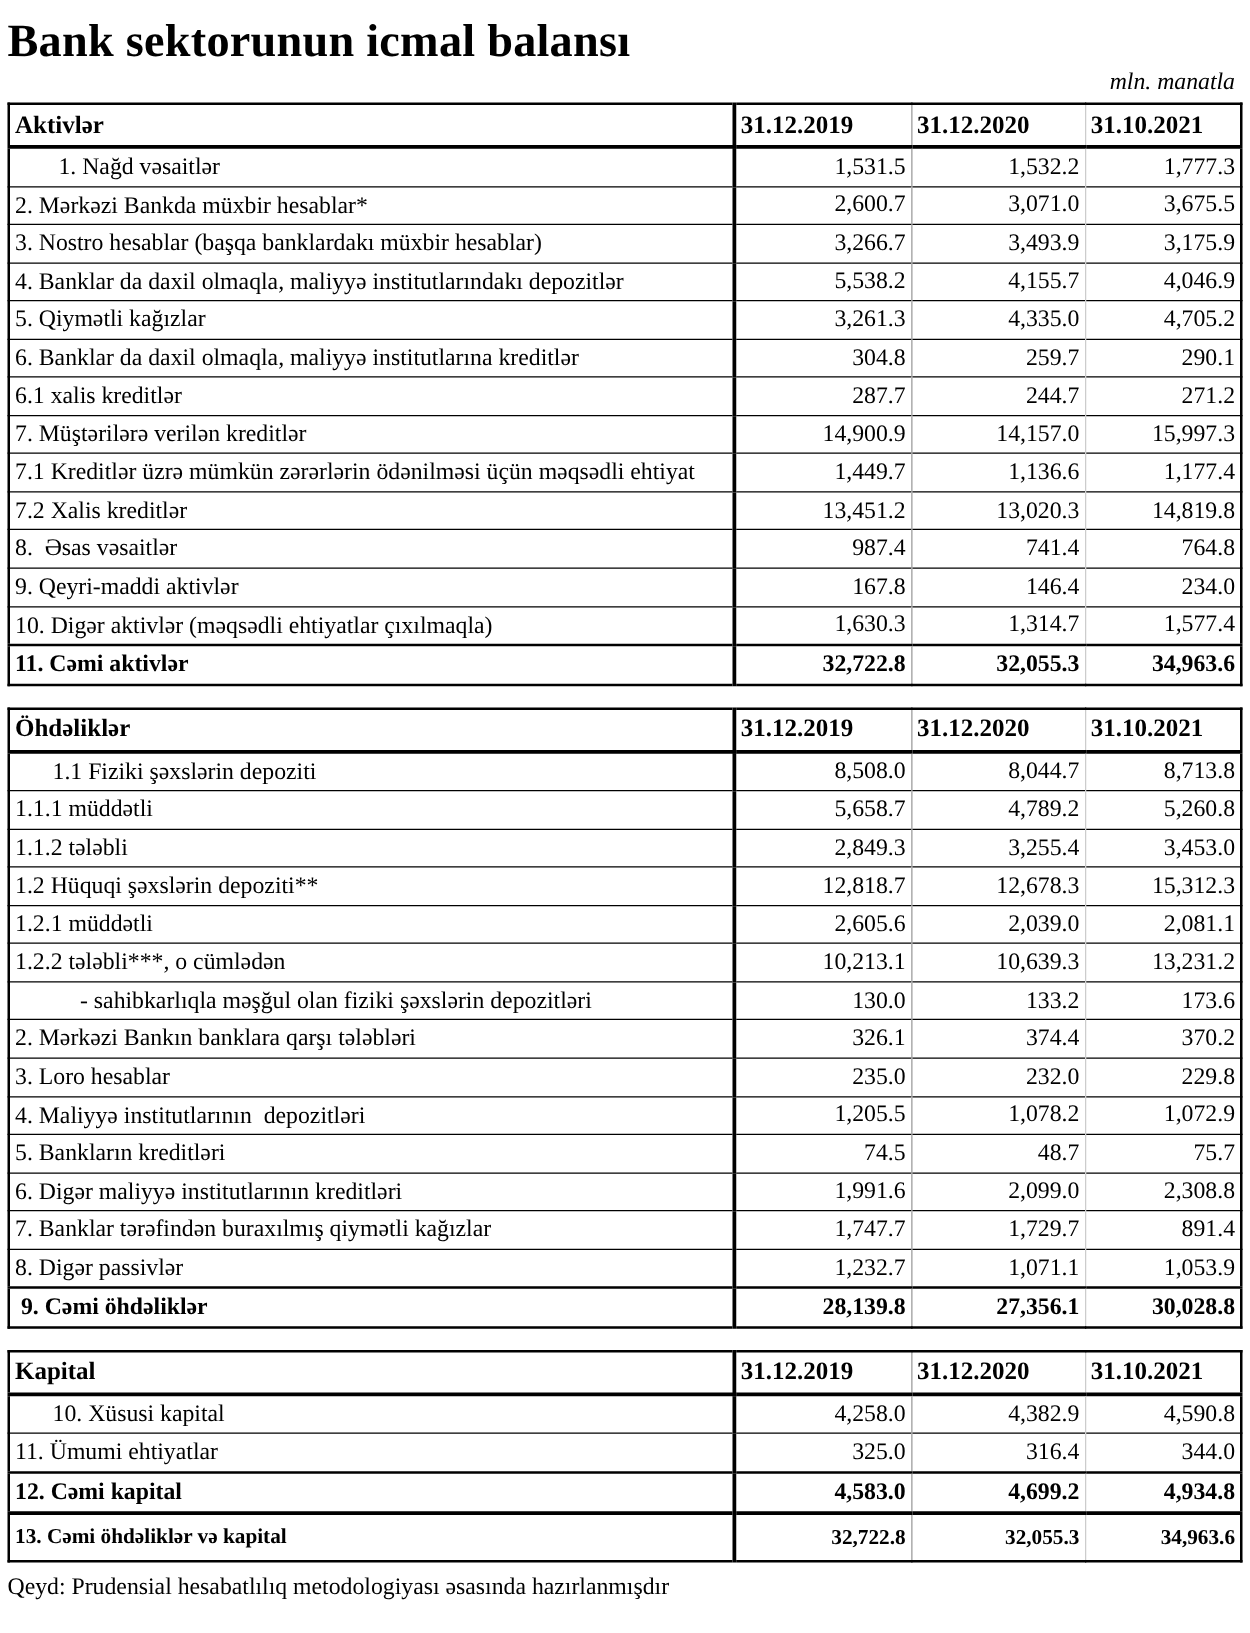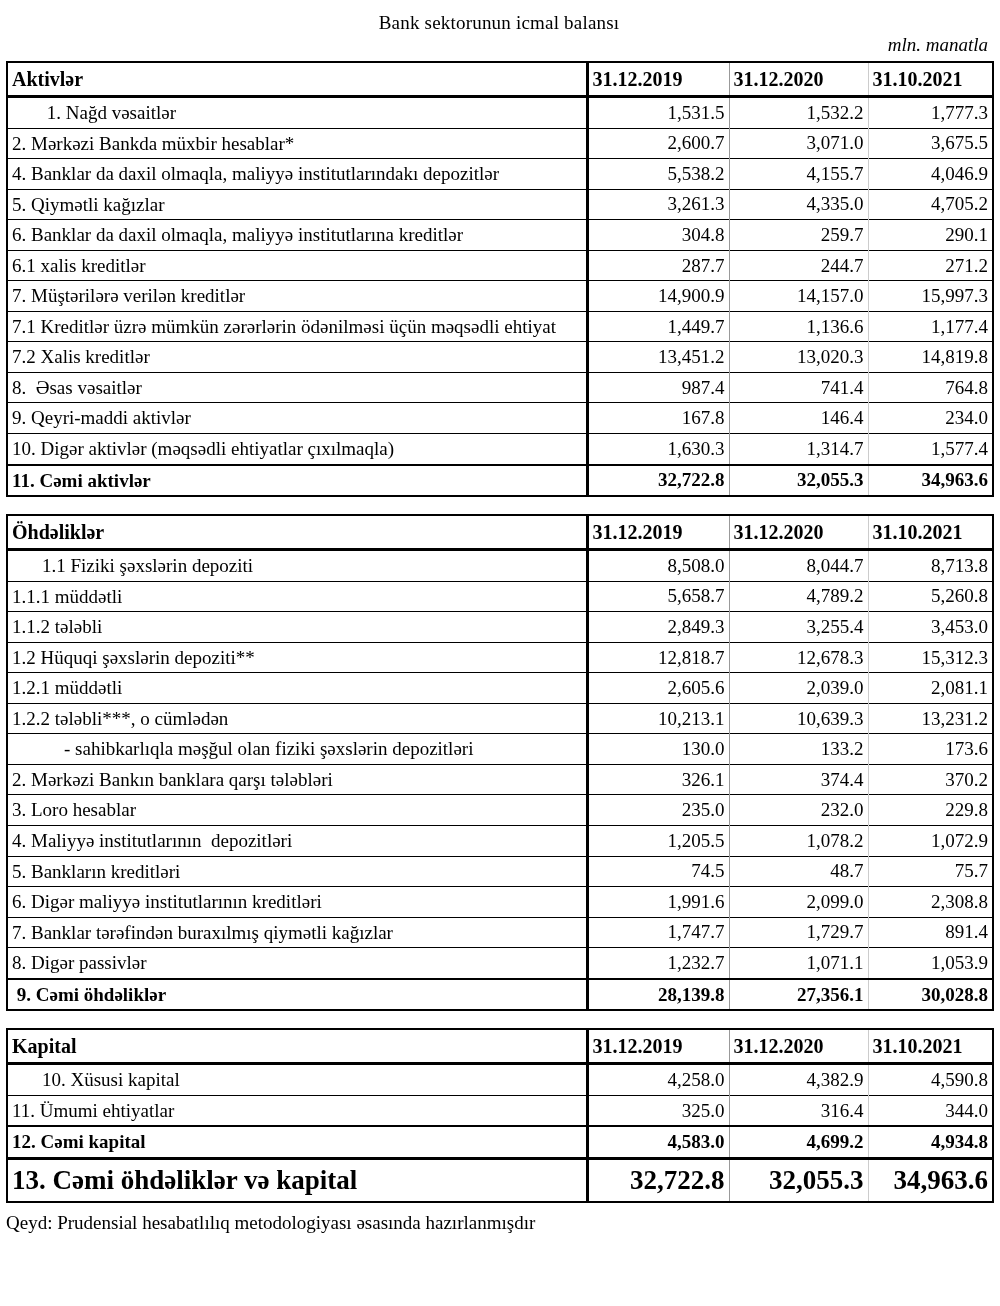--- a/index.html
+++ b/index.html
@@ -10,23 +10,23 @@
     font-family: "Liberation Serif", "DejaVu Serif", serif;
   }
   body {
     width: 1000px;
     height: 1306px;
     overflow: hidden;
   }
   .page { padding: 10px 8px 0 6px; }
 
   .title {
-    text-align: center;
-    font-size: 19px;
-    font-weight: normal;
+    text-align: left;
+    font-size: 37px;
+    font-weight: bold;
     margin: 2px 0 0 0;
     letter-spacing: 0.2px;
   }
   .unit-note {
     text-align: right;
     font-style: italic;
     font-size: 19px;
     margin: 0 4px 5px 0;
   }
 
@@ -77,21 +77,21 @@
 
   td.indent1 { }
   td.indent2 { padding-left: 56px; }
 
   tr.total td {
     font-weight: bold;
     border-top: 2px solid #000;
   }
   tr.grand td {
     font-weight: bold;
-    font-size: 27px;
+    font-size: 17px;
     height: 34px;
     border-top: 3px solid #000;
   }
 
   .footnotes { margin-top: 8px; }
   .footnotes p {
     margin: 0 0 4px 0;
     font-size: 19px;
     line-height: 24px;
     white-space: nowrap;
@@ -128,20 +128,26 @@
           <td class="num c1">1,532.2</td>
           <td class="num c2">1,777.3</td>
         </tr>
         <tr>
           <td class="label">2. Mərkəzi Bankda müxbir hesablar*</td>
           <td class="num c0">2,600.7</td>
           <td class="num c1">3,071.0</td>
           <td class="num c2">3,675.5</td>
         </tr>
         <tr>
+          <td class="label">3. Nostro hesablar (başqa banklardakı müxbir hesablar)</td>
+          <td class="num c0">3,266.7</td>
+          <td class="num c1">3,493.9</td>
+          <td class="num c2">3,175.9</td>
+        </tr>
+        <tr>
           <td class="label">4. Banklar da daxil olmaqla, maliyyə institutlarındakı depozitlər</td>
           <td class="num c0">5,538.2</td>
           <td class="num c1">4,155.7</td>
           <td class="num c2">4,046.9</td>
         </tr>
         <tr>
           <td class="label">5. Qiymətli kağızlar</td>
           <td class="num c0">3,261.3</td>
           <td class="num c1">4,335.0</td>
           <td class="num c2">4,705.2</td>

